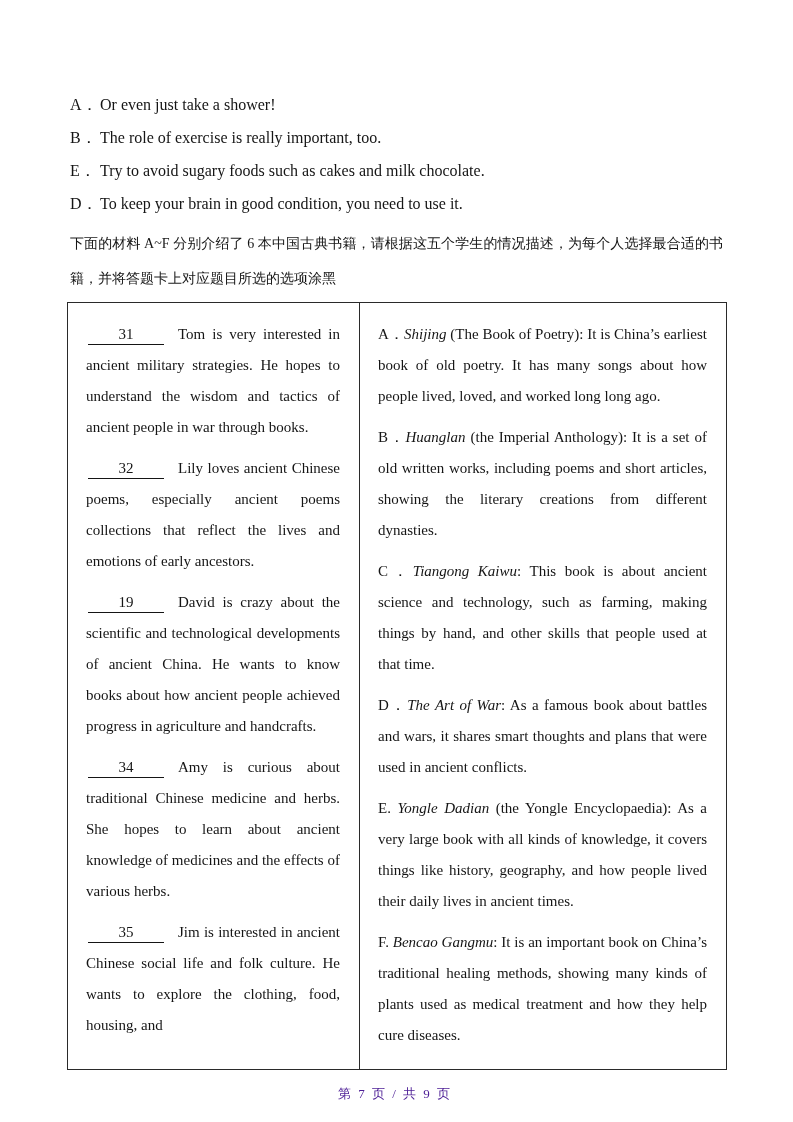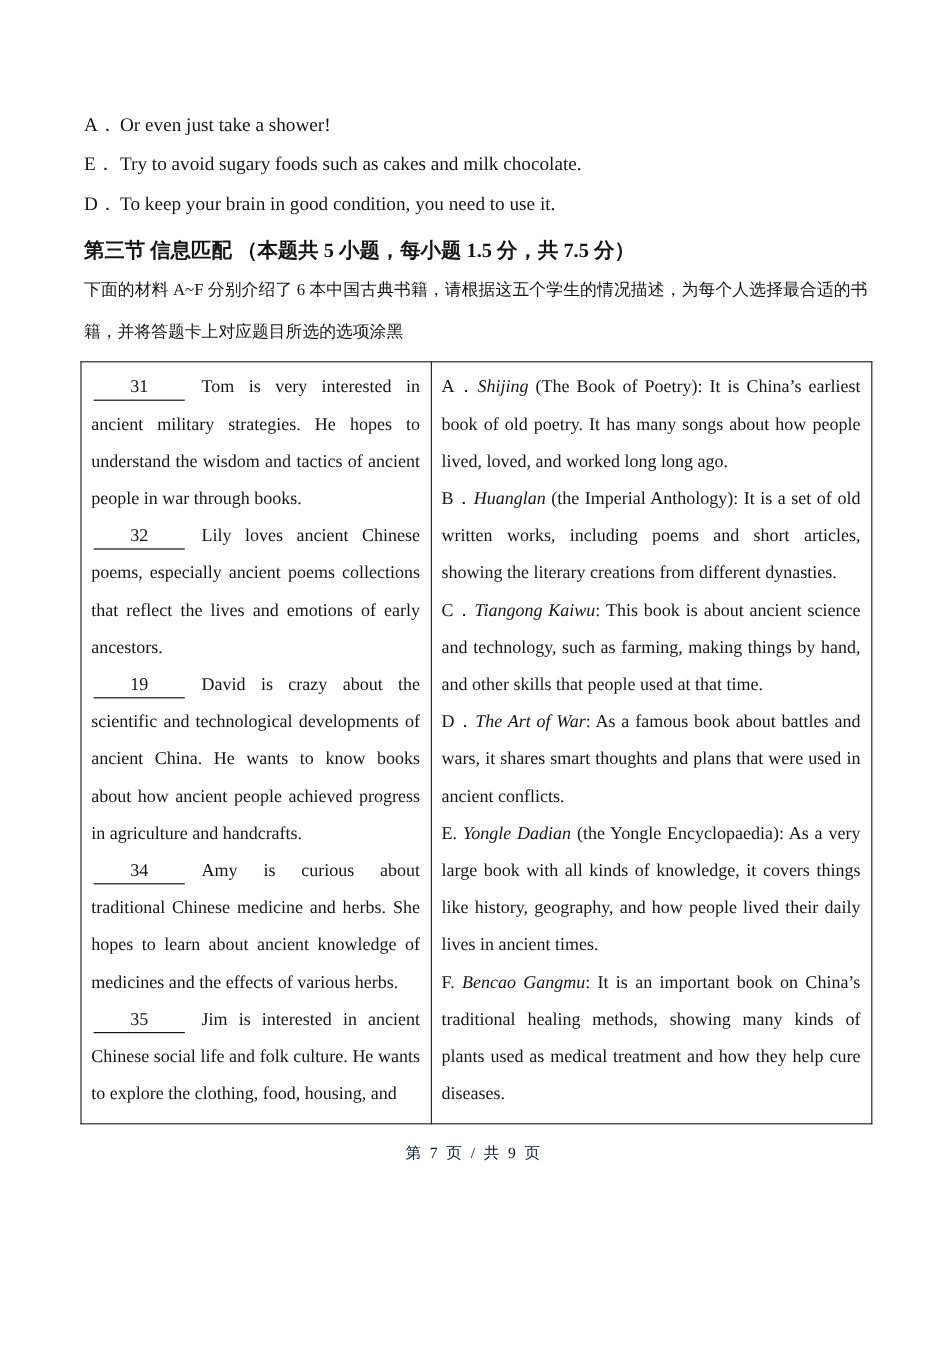--- a/index.html
+++ b/index.html
@@ -53,55 +53,55 @@
     width: 623px;
   }
   .match-table td {
     border: 1.5px solid #2a2a2a;
     vertical-align: top;
     padding: 6px 9px 8px 8px;
   }
   .col-students { width: 274px; }
   .col-books    { width: 349px; }
   .student, .book {
-    margin: 0;
+    margin: 10px;
     font-size: 15px;
     line-height: 31px;
     text-align: justify;
   }
   .blank {
     display: inline-block;
     width: 76px;
     margin: 0 14px 0 2px;
     border-bottom: 1px solid #151515;
     text-align: center;
     line-height: 19px;
   }
   .book-title { font-style: italic; }
   
   .page-footer {
     margin-top: 15px;
     text-align: center;
     font-size: 13px;
     letter-spacing: 2px;
-    color: #0f172a;
+    color: #4c1d95;
   }
 </style>
 </head>
 <body>
 
 <div class="page">
 
   <div class="options-top">
     <p class="opt"><span class="opt-label">A．</span><span>Or even just take a shower!</span></p>
+    <p class="opt"><span class="opt-label">B．</span><span>The role of exercise is really important, too.</span></p>
     <p class="opt"><span class="opt-label">E．</span><span>Try to avoid sugary foods such as cakes and milk chocolate.</span></p>
     <p class="opt"><span class="opt-label">D．</span><span>To keep your brain in good condition, you need to use it.</span></p>
   </div>
 
-  <h2 class="section-heading">第三节 信息匹配 （本题共 5 小题，每小题 1.5 分，共 7.5 分）</h2>
 
   <p class="instructions">下面的材料 A~F 分别介绍了 6 本中国古典书籍，请根据这五个学生的情况描述，为每个人选择最合适的书籍，并将答题卡上对应题目所选的选项涂黑</p>
 
   <table class="match-table">
     <tbody>
         <tr>
       <td class="col-students">
         <p class="student"><span class="blank"><span>31</span></span><span>Tom is very interested in ancient military strategies. He hopes to understand the wisdom and tactics of ancient people in war through books.</span></p>
         <p class="student"><span class="blank"><span>32</span></span><span>Lily loves ancient Chinese poems, especially ancient poems collections that reflect the lives and emotions of early ancestors.</span></p>
         <p class="student"><span class="blank"><span>19</span></span><span>David is crazy about the scientific and technological developments of ancient China. He wants to know books about how ancient people achieved progress in agriculture and handcrafts.</span></p>

